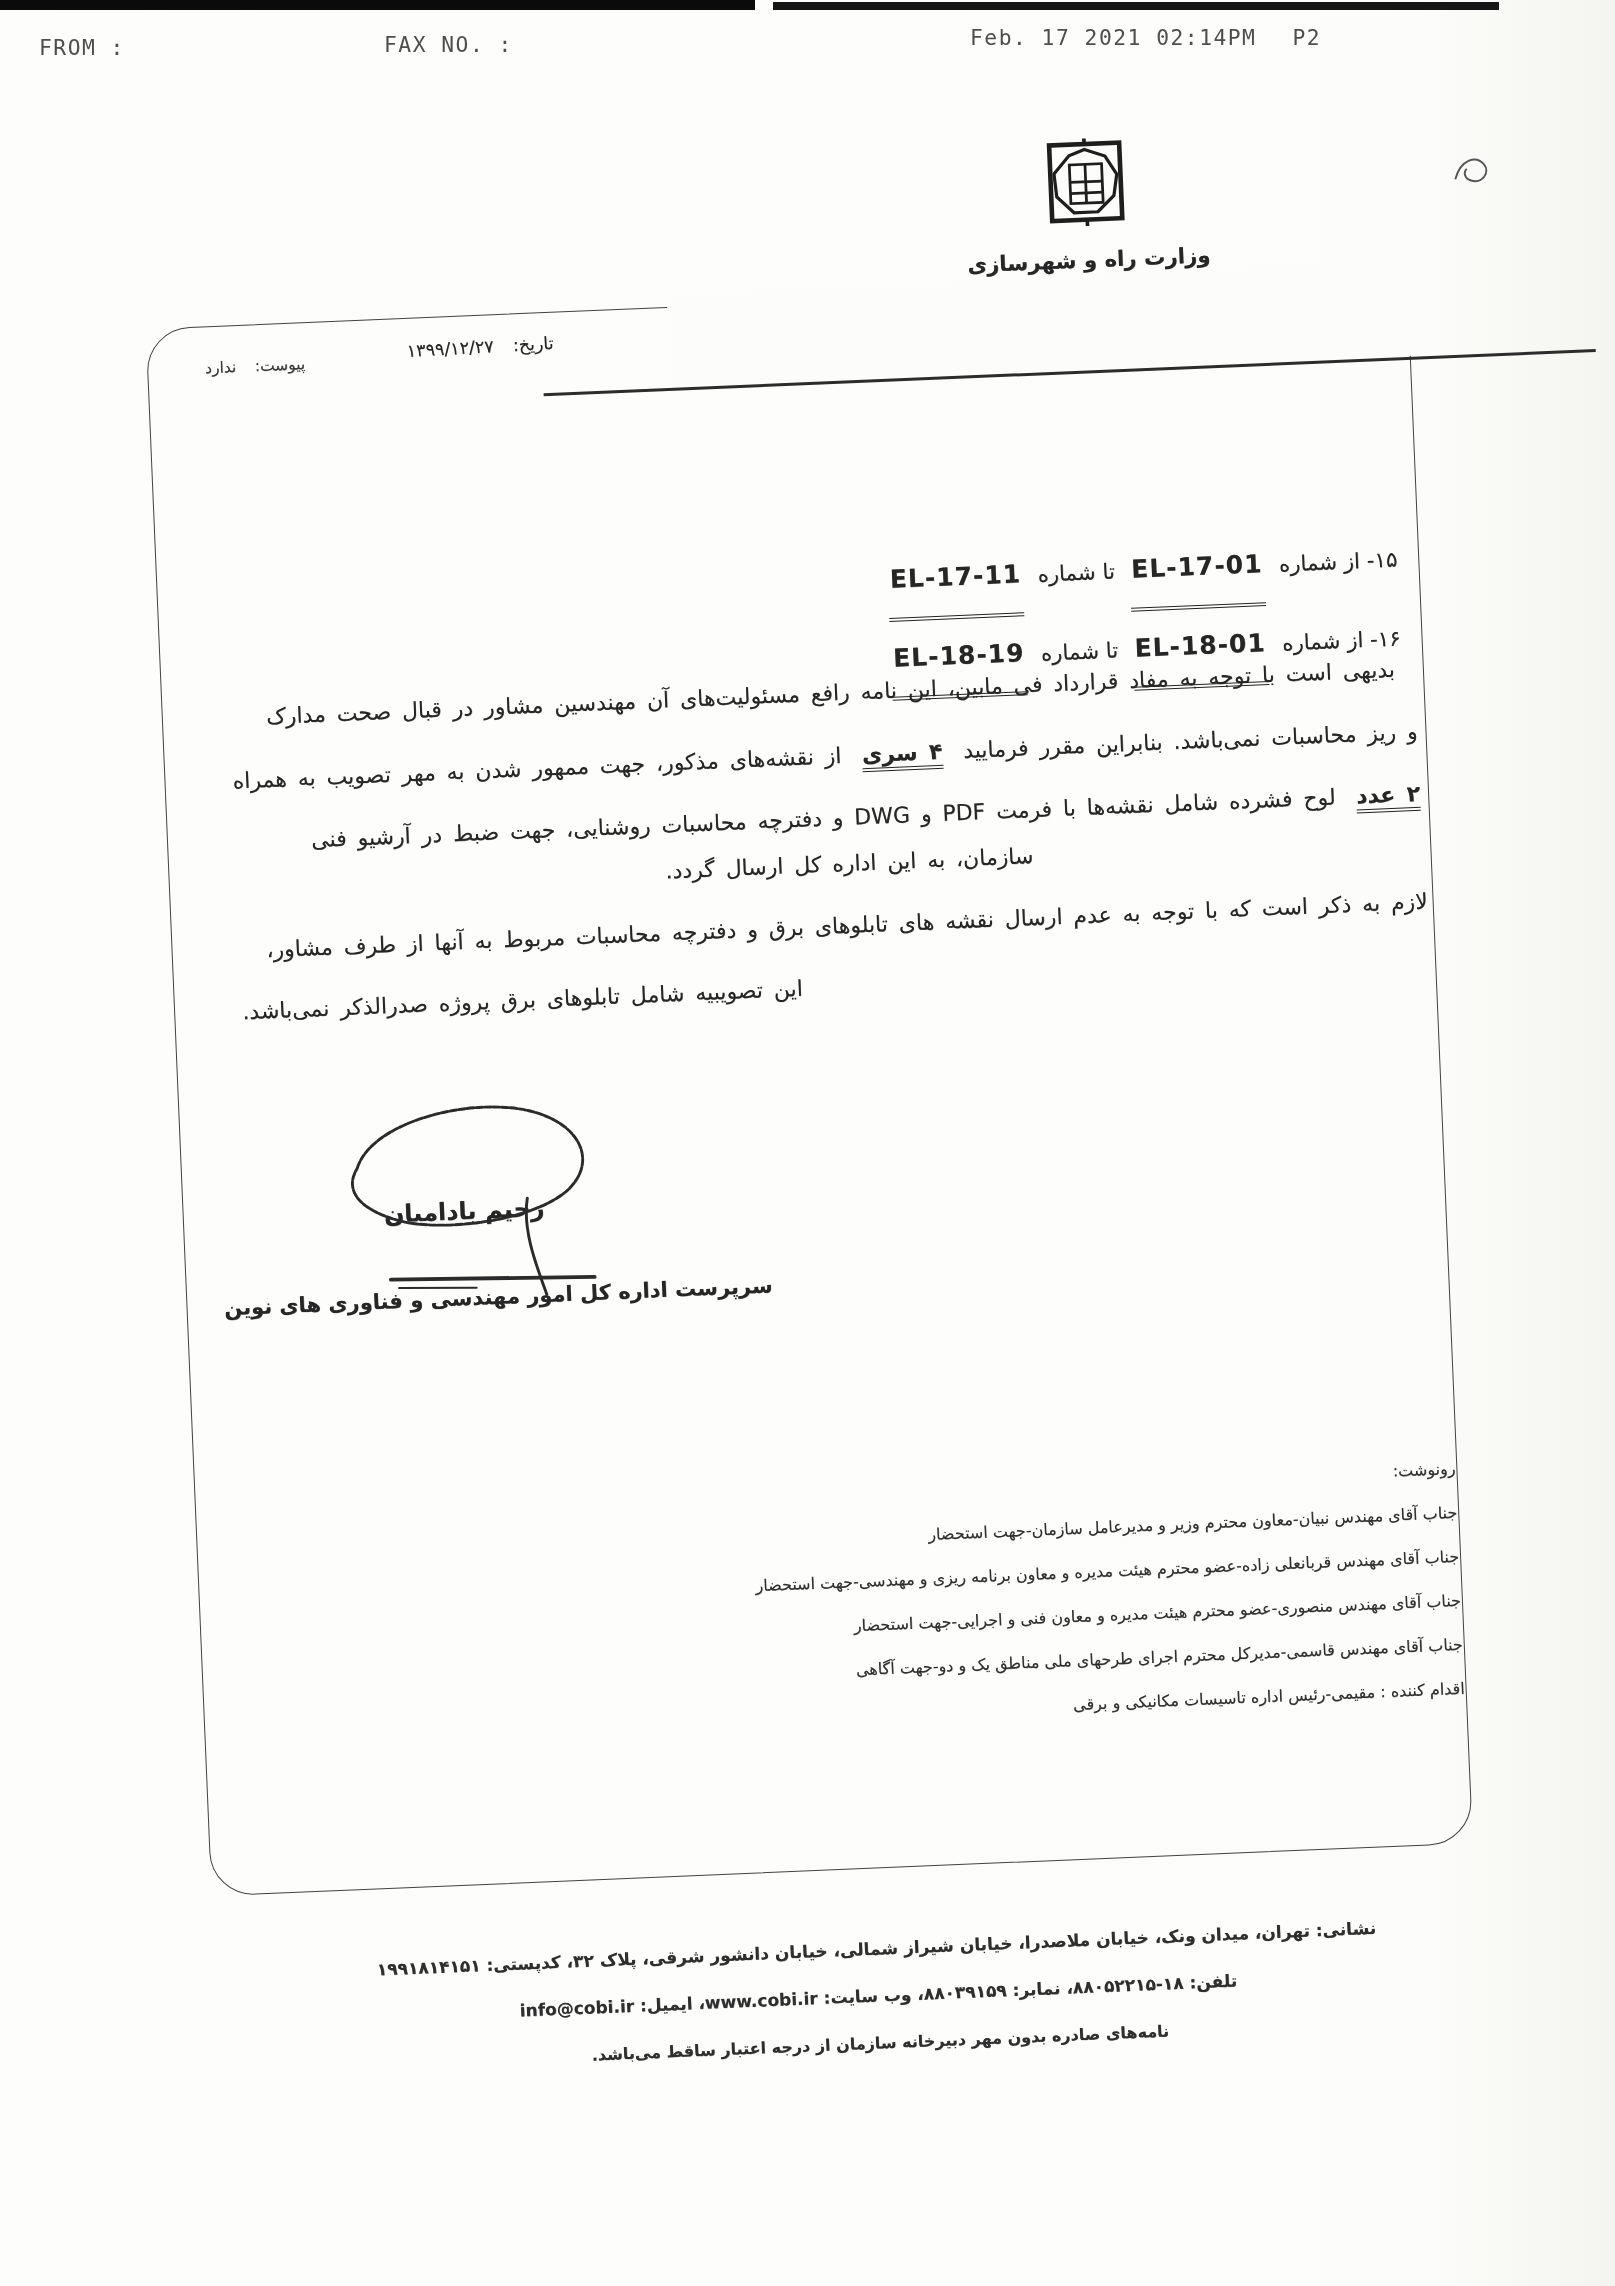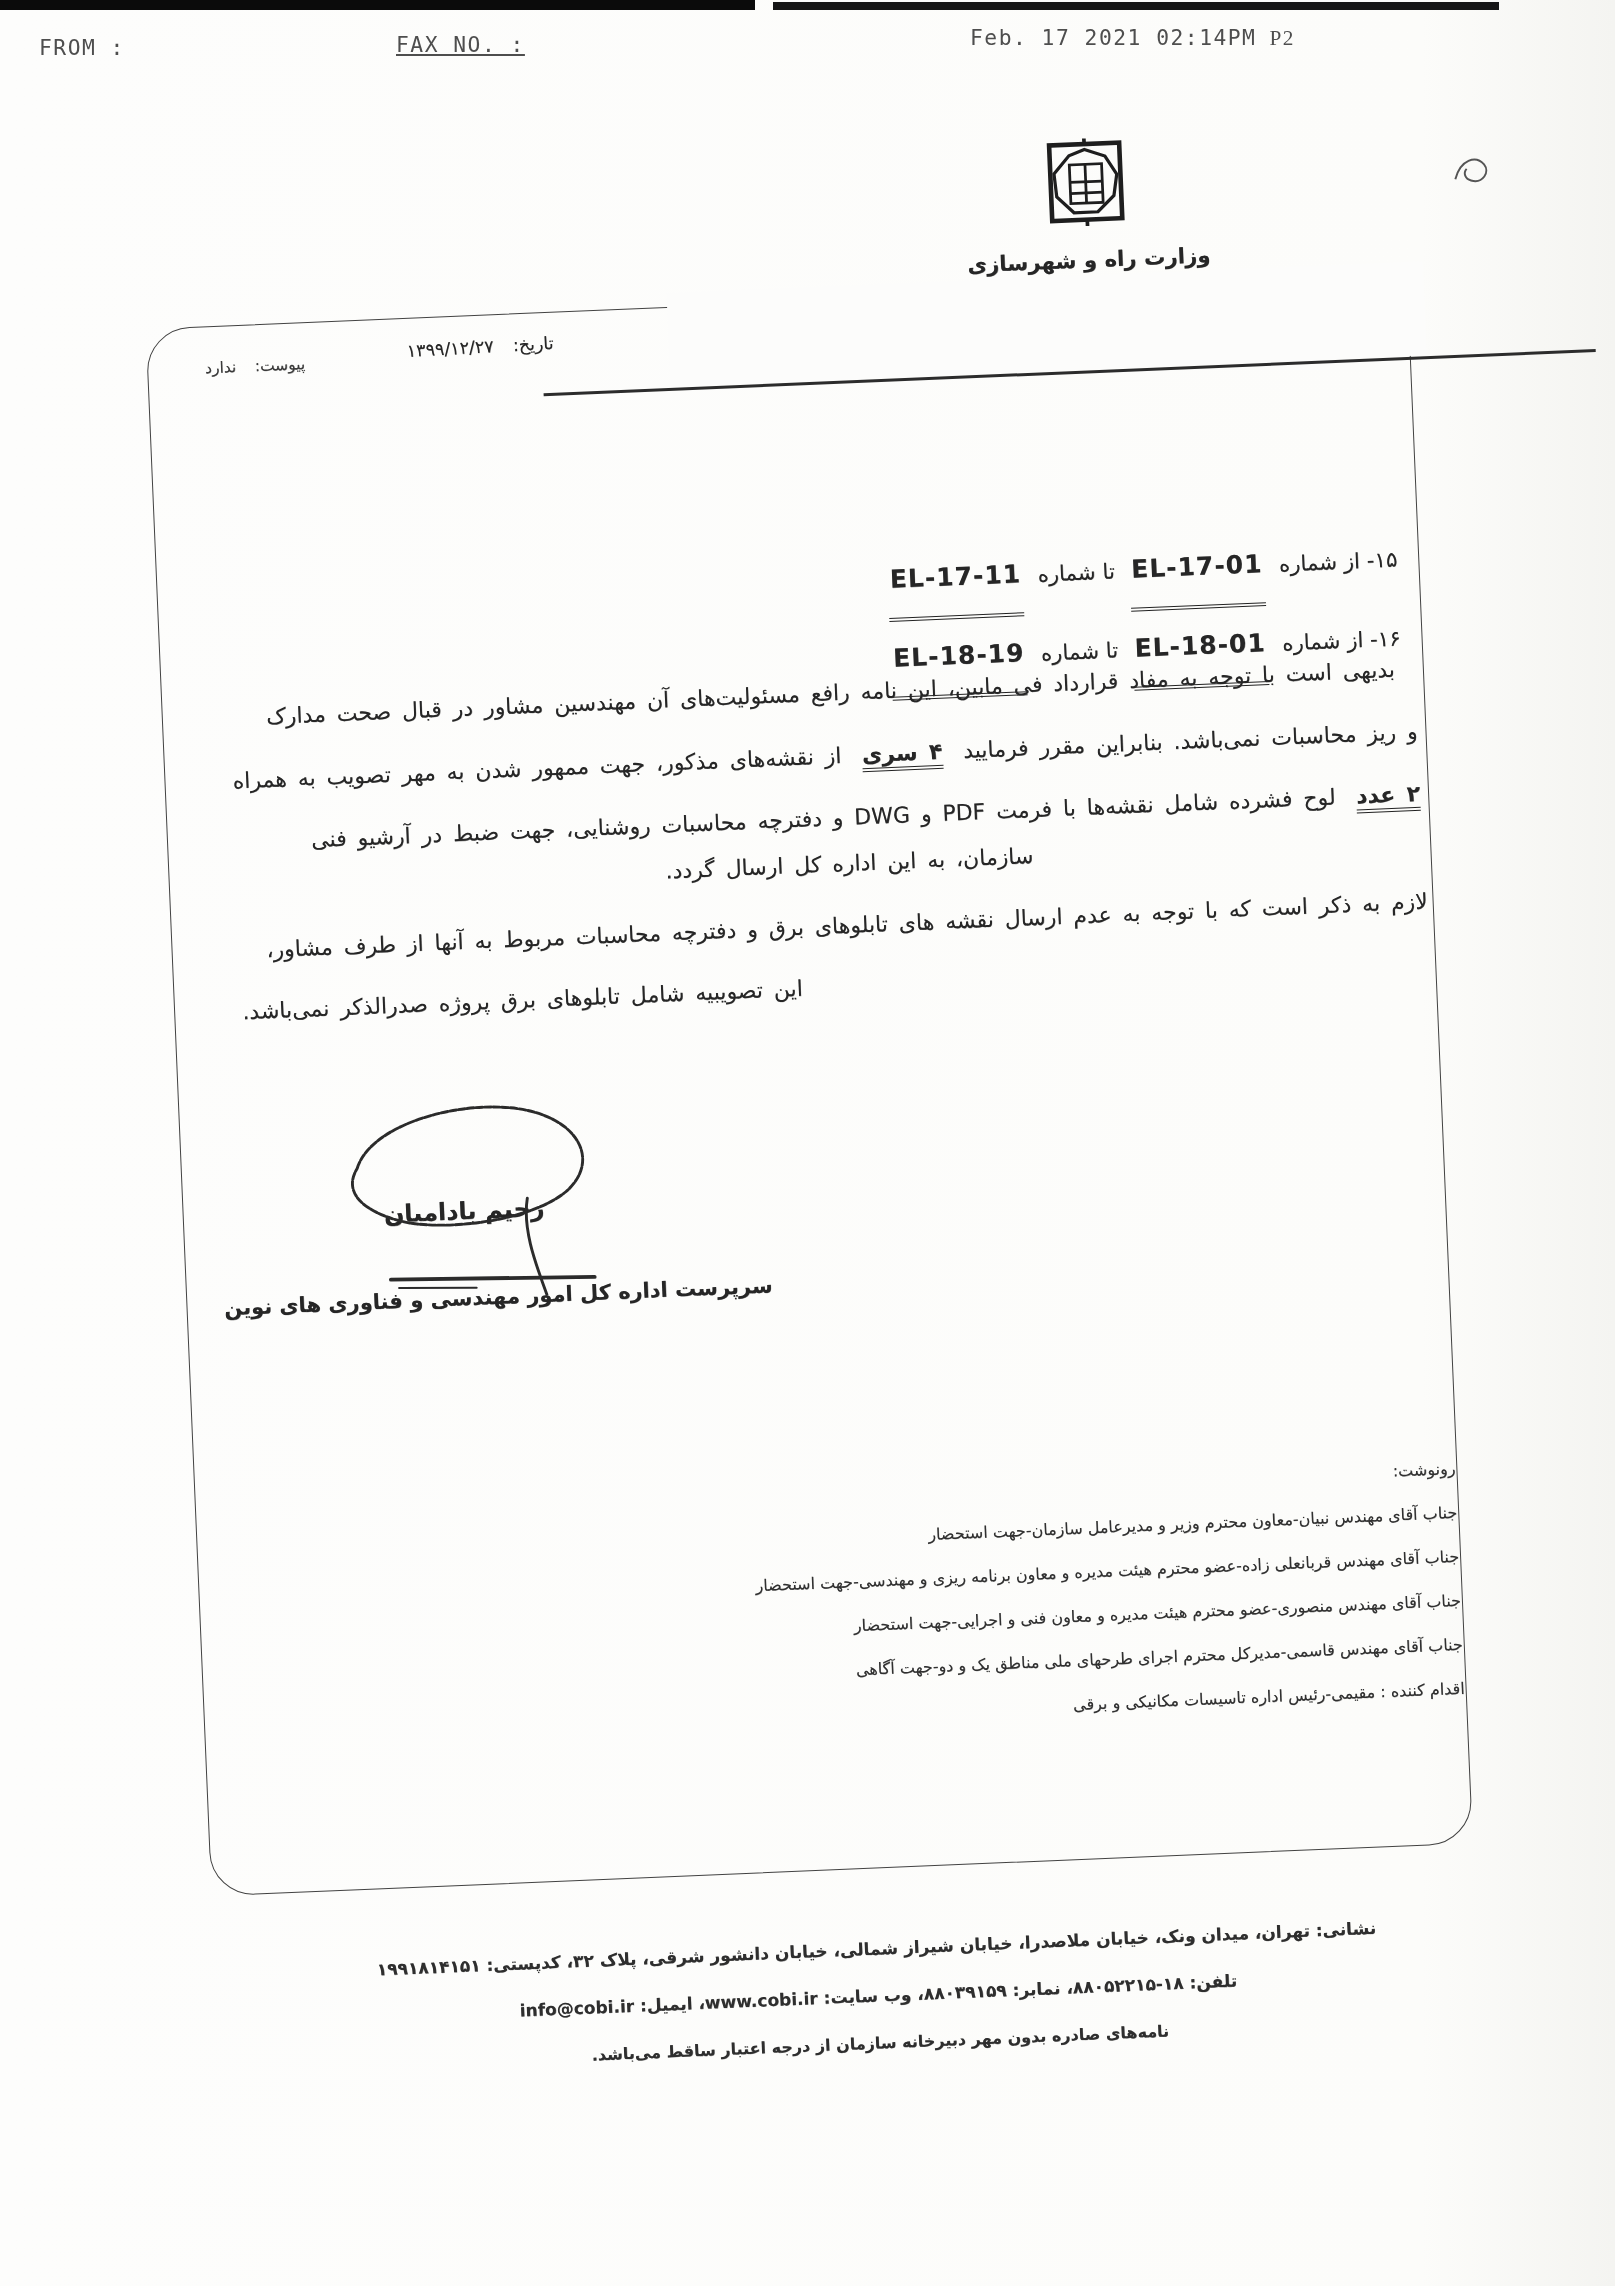--- a/index.html
+++ b/index.html
@@ -11,23 +11,23 @@
   }
   .abs{position:absolute;}
   
   .fax-bar-left{left:0;top:0;width:755px;height:9.7px;background:#0b0b0b;}
   .fax-bar-right{left:773px;top:1.9px;width:726px;height:7.8px;background:#161616;}
   .fax-text{
     font-family:"DejaVu Sans Mono","Liberation Mono",monospace;
     font-size:21.3px;color:#4e4e4e;letter-spacing:1.5px;white-space:nowrap;
   }
   .fax-from{left:39px;top:35px;}
-  .fax-no{left:396px;top:32px;text-decoration:underline;}
+  .fax-no{left:384px;top:32px;}
   .fax-ts{left:970px;top:25px;}
-  .fax-page{margin-left:13px;font-family:Liberation Serif, serif;}
+  .fax-page{margin-left:36px;}
   
   .letter{left:0;top:0;width:1616px;height:2286px;
     transform:rotate(-2.4deg);transform-origin:165px 340px;}
   .letter .txt{text-shadow:0.3px 0.3px 0.6px rgba(45,45,45,0.45);}
   
   .letterhead{left:907px;top:173px;width:369px;text-align:center;}
   .logo{width:83px;height:95px;}
   .ministry{font-size:21.3px;font-weight:bold;margin-top:13.6px;}
   .org{font-size:14.6px;margin-top:8.7px;}
   .dept{font-size:16.5px;font-weight:600;margin-top:9.7px;}

